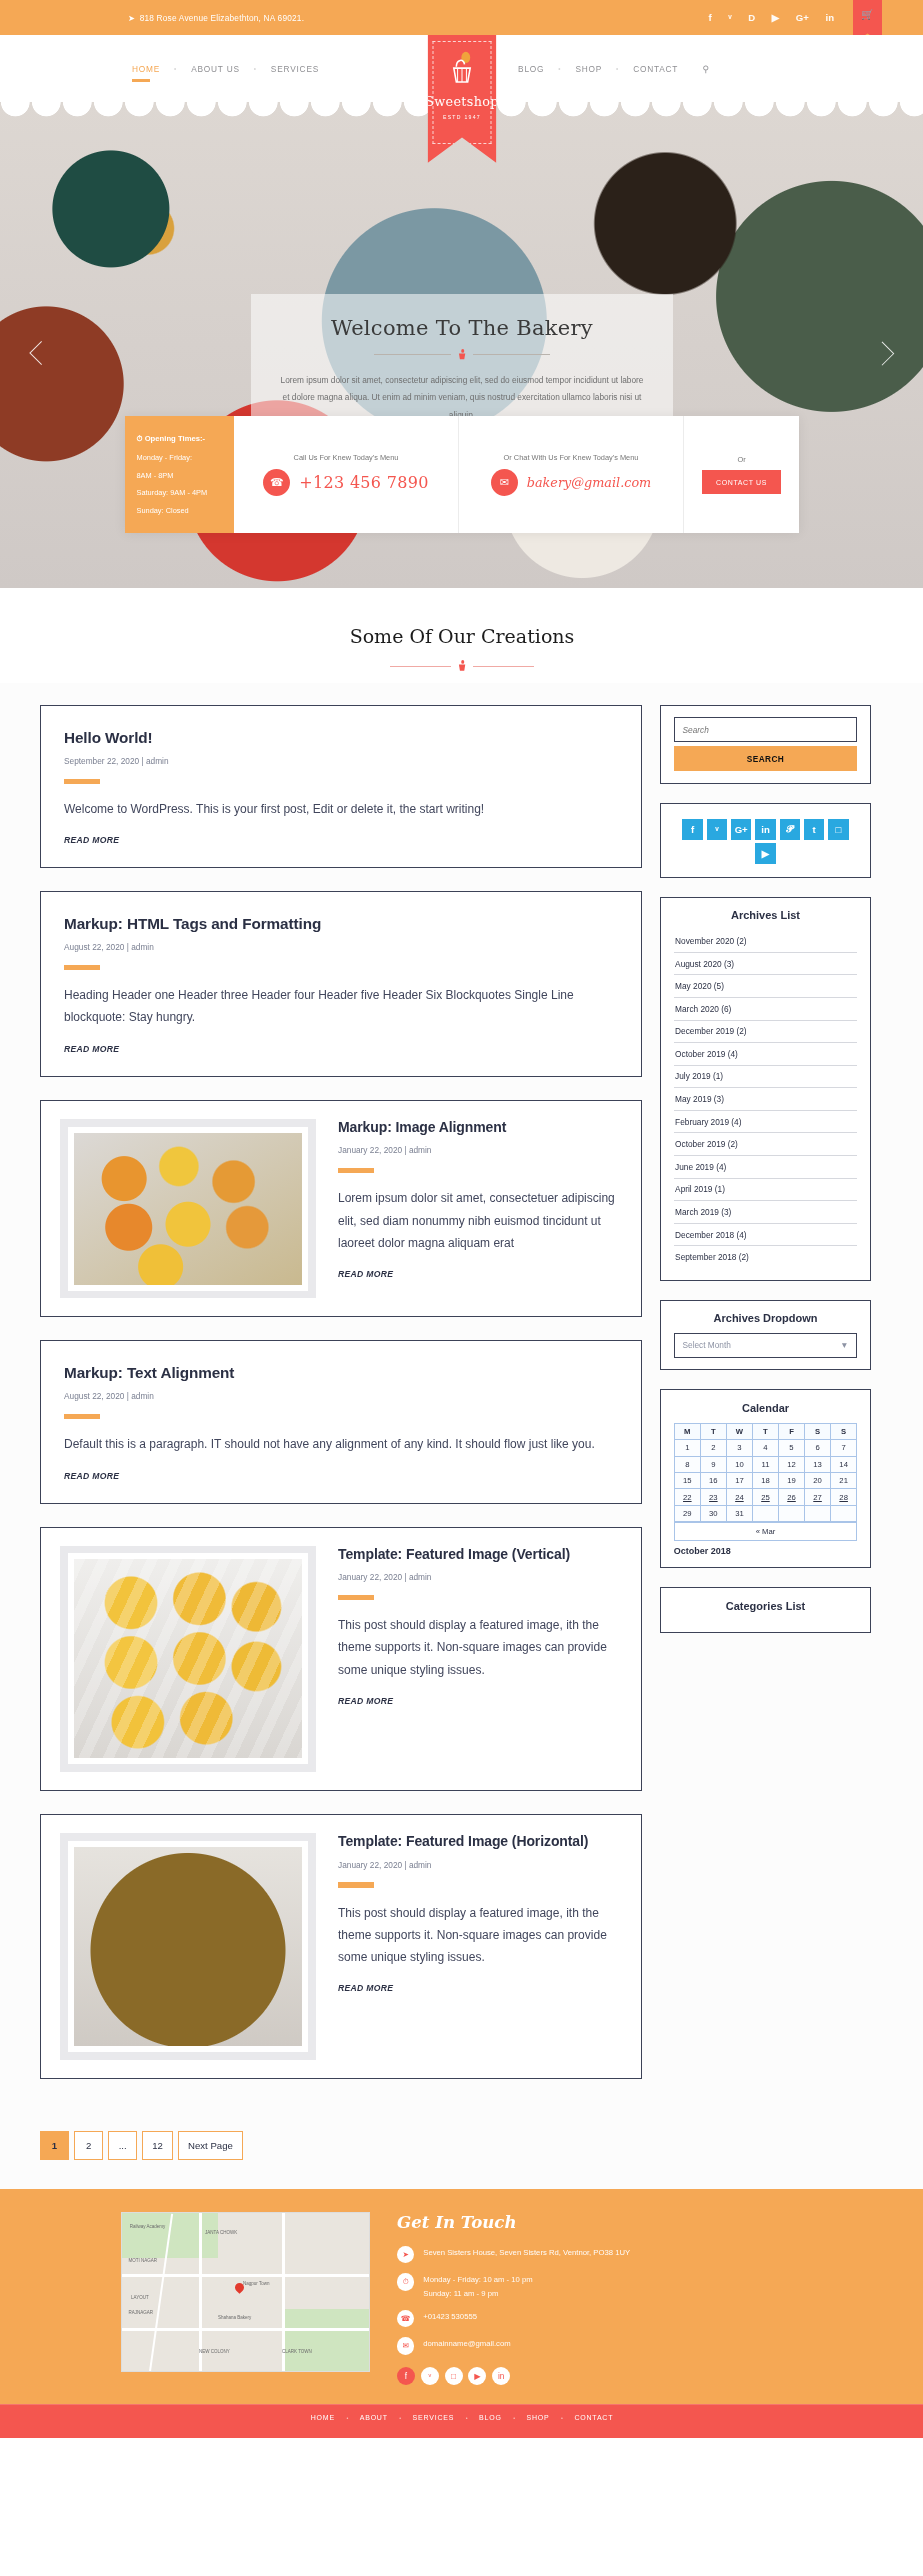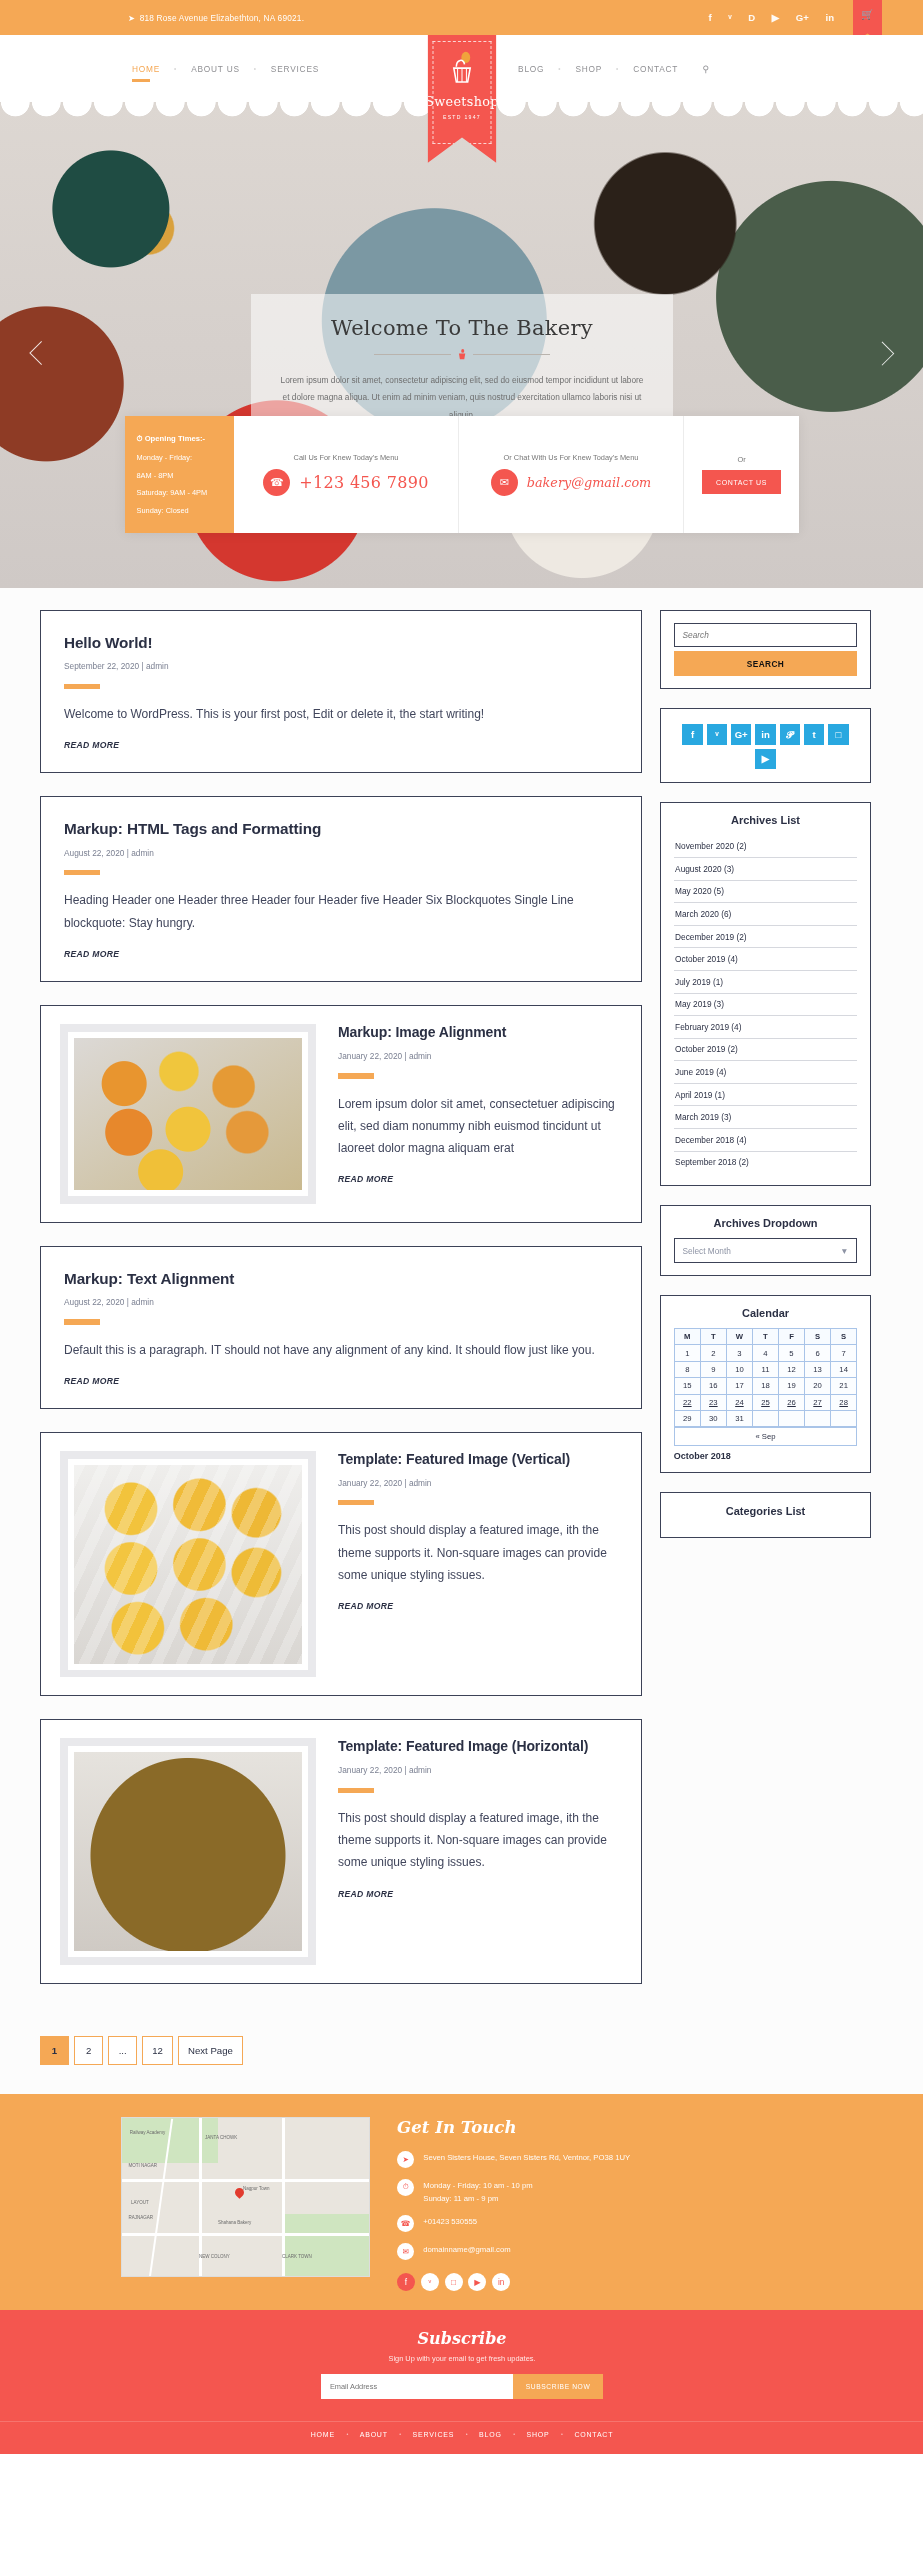--- a/index.html
+++ b/index.html
@@ -297,20 +297,31 @@
           <div class="mail">bakery@gmail.com</div>
         </div>
       </div>
       <div class="cell small">
         <div class="lbl">Or</div>
         <button class="ctabtn">CONTACT US</button>
       </div>
     </div>
   </div>
 
+  <div class="secTitle">
+    <h2>Some Of Our Creations</h2>
+    <div class="secSep">
+      <i></i>
+      <svg width="10.2" height="12.8" viewBox="0 0 16 20">
+        <ellipse cx="9" cy="3" rx="2.4" ry="3" fill="#f4564f"></ellipse>
+        <path d="M3 7 h10 l-1.6 10 h-6.8 z" fill="#f4564f"></path>
+      </svg>
+      <i></i>
+    </div>
+  </div>
 
   <div class="content">
     <div class="mainCol" id="postsCol">
         <div class="post">
           <div class="body"><h3>Hello World!</h3><div class="meta">September 22, 2020 | admin</div><div class="ubar"></div><p>Welcome to WordPress. This is your first post, Edit or delete it, the start writing!</p><span class="readmore">READ MORE</span></div>
         </div>
         <div class="post">
           <div class="body"><h3>Markup: HTML Tags and Formatting</h3><div class="meta">August 22, 2020 | admin</div><div class="ubar"></div><p>Heading Header one Header three Header four Header five Header Six Blockquotes Single Line blockquote: Stay hungry.</p><span class="readmore">READ MORE</span></div>
         </div>
         <div class="post media">
@@ -439,21 +450,21 @@
                 <td>29</td>
                 <td>30</td>
                 <td>31</td>
                 <td></td>
                 <td></td>
                 <td></td>
                 <td></td>
               </tr>
             </tbody>
         </table>
-        <div class="calfoot">« Sep</div>
+        <div class="calfoot">« Mar</div>
         <div class="calcap">October 2018</div>
       </div>
 
       <div class="widget">
         <div class="wtitle">Categories List</div>
       </div>
     </div>
   </div>
 
   <div class="pager" id="pager">
@@ -509,28 +520,20 @@
             <div class="fsq on">f</div>
             <div class="fsq">ᵛ</div>
             <div class="fsq">□</div>
             <div class="fsq">▶</div>
             <div class="fsq">in</div>
           </div>
       </div>
     </div>
   </div>
 
-  <div class="subscribe">
-    <h3>Subscribe</h3>
-    <p>Sign Up with your email to get fresh updates.</p>
-    <div class="subrow">
-      <input placeholder="Email Address" style="">
-      <button>SUBSCRIBE NOW</button>
-    </div>
-  </div>
 
   <div class="botnav" id="botNav">
       <span>HOME</span>
       <i>•</i>
       <span>ABOUT</span>
       <i>•</i>
       <span>SERVICES</span>
       <i>•</i>
       <span>BLOG</span>
       <i>•</i>

